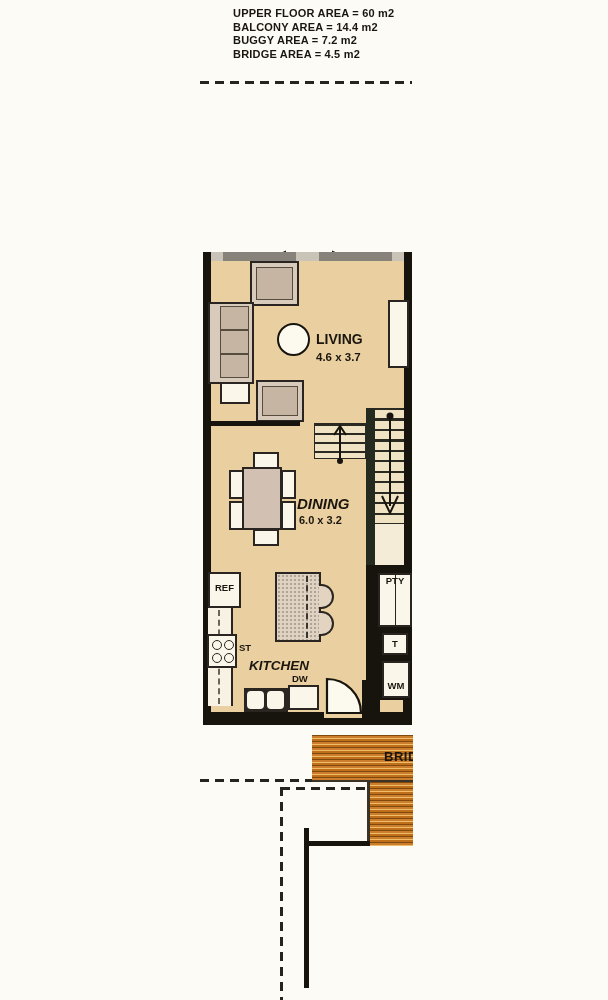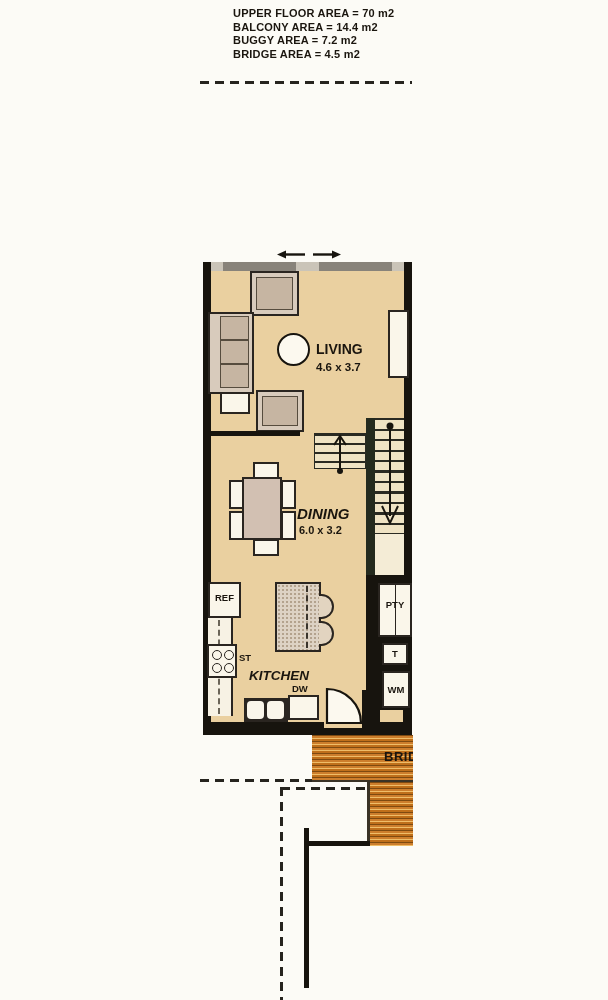--- a/index.html
+++ b/index.html
@@ -27,21 +27,21 @@
       #cd7e2c 1.4px,#cd7e2c 3px,
       #efbd68 3px,#efbd68 4.2px,
       #bf6f1a 4.2px,#bf6f1a 6px);
   }
   
   .dash-h{height:3px;background:repeating-linear-gradient(90deg,#26241e 0 9px,transparent 9px 15px);}
   .dash-v{width:3px;background:repeating-linear-gradient(180deg,#26241e 0 9px,transparent 9px 15px);}
   
   .balcony{left:203px;top:128px;width:209px;height:134px;border:5px solid #17140e;box-sizing:border-box;}
   .balcony .room-label{position:absolute;left:0;right:0;top:60px;text-align:center;font-size:15px;letter-spacing:1.5px;}
-  .house{left:203px;top:262px;width:209px;height:473px;background:#17140e;}
+  .house{left:203px;top:252px;width:209px;height:473px;background:#17140e;}
   .floor{left:8px;top:9px;width:193px;height:451px;background:#ead0a0;}
   .slide-track{left:8px;top:0;width:193px;height:9px;
     background:linear-gradient(90deg,#cac4b8 0%,#cac4b8 6%,#88837a 6%,#88837a 44%,#cac4b8 44%,#cac4b8 56%,#88837a 56%,#88837a 94%,#cac4b8 94%);}
   
   .chair{background:#d8cbbc;border:2px solid #2a2520;}
   .chair::after{content:"";position:absolute;inset:4px;background:#c6b5a2;border:1px solid #564c3e;}
   .whitebox{background:#faf6ea;border:2px solid #2a2520;box-sizing:border-box;}
   .fix-label{font-size:9.5px;font-weight:bold;text-align:center;}
   .sofa{left:5px;top:50px;width:42px;height:78px;background:#d8cbbc;border:2px solid #2a2520;}
   .cushion{position:absolute;left:10px;right:3px;height:22px;background:#c6b5a2;border:1px solid #564c3e;}
@@ -50,21 +50,21 @@
   .island{background-color:#ddd2c4;background-image:radial-gradient(#b3a28d 1px,transparent 1.2px);background-size:4px 4px;border:2px solid #2a2520;}
   .burner{position:absolute;width:10px;height:10px;border:1.5px solid #2a2520;border-radius:50%;box-sizing:border-box;}
   svg{display:block;}
 </style>
 </head>
 <body>
 
 <div class="stage">
 
   <div class="abs legend">
-    <div>UPPER FLOOR AREA = 70 m2</div>
+    <div>UPPER FLOOR AREA = 60 m2</div>
     <div>BALCONY AREA = 14.4 m2</div>
     <div>BUGGY AREA = 7.2 m2</div>
     <div>BRIDGE AREA = 4.5 m2</div>
   </div>
 
   <div class="abs dash-h" style="left:200px;top:81px;width:212px;"></div>
 
 
   <svg class="abs" style="left:275px;top:248px;" width="68" height="13" viewBox="0 0 68 13">
     <path d="M30 6.5 H10" stroke="#17140e" stroke-width="2.4" fill="none"></path>
@@ -147,27 +147,27 @@
     <div class="abs" style="left:121px;top:455px;width:38px;height:11px;background:#ead0a0;"></div>
     <div class="abs" style="left:159px;top:428px;width:4px;height:34px;background:#17140e;"></div>
     <svg class="abs" style="left:121px;top:424px;" width="39" height="38" viewBox="0 0 39 38">
       <path d="M3 37 L3 3 A34 34 0 0 1 37 37 Z" fill="#fcf9ef" stroke="#17140e" stroke-width="2.2"></path>
     </svg>
 
     <div class="abs" style="left:163px;top:313px;width:46px;height:147px;background:#17140e;"></div>
     <div class="abs" style="left:177px;top:448px;width:23px;height:12px;background:#ead0a0;"></div>
     <div class="abs whitebox" style="left:175px;top:321px;width:34px;height:54px;">
       <div style="position:absolute;left:50%;top:0;bottom:0;border-left:1.5px solid #2a2520;"></div>
-      <div class="fix-label" style="margin-top:14px;position:relative;">PTY</div>
+      <div class="fix-label" style="position:relative;">PTY</div>
     </div>
     <div class="abs whitebox" style="left:179px;top:381px;width:26px;height:22px;">
       <div class="fix-label" style="margin-top:3px;">T</div>
     </div>
     <div class="abs whitebox" style="left:179px;top:409px;width:28px;height:37px;">
-      <div class="fix-label" style="margin-top:11px;">WM</div>
+      <div class="fix-label" style="margin-top:17px;">WM</div>
     </div>
   </div>
 
   <div class="abs wood-fine" style="left:312px;top:735px;width:101px;height:47px;overflow:hidden;border-bottom:2px solid #3a3326;box-sizing:border-box;">
     <div class="room-label" style="position:absolute;left:72px;top:14px;font-size:13px;letter-spacing:.5px;">BRIDGE</div>
   </div>
 
   <div class="abs dash-h" style="left:200px;top:779px;width:112px;"></div>
   <div class="abs dash-h" style="left:281px;top:787px;width:86px;"></div>
   <div class="abs dash-v" style="left:280px;top:787px;height:213px;"></div>

